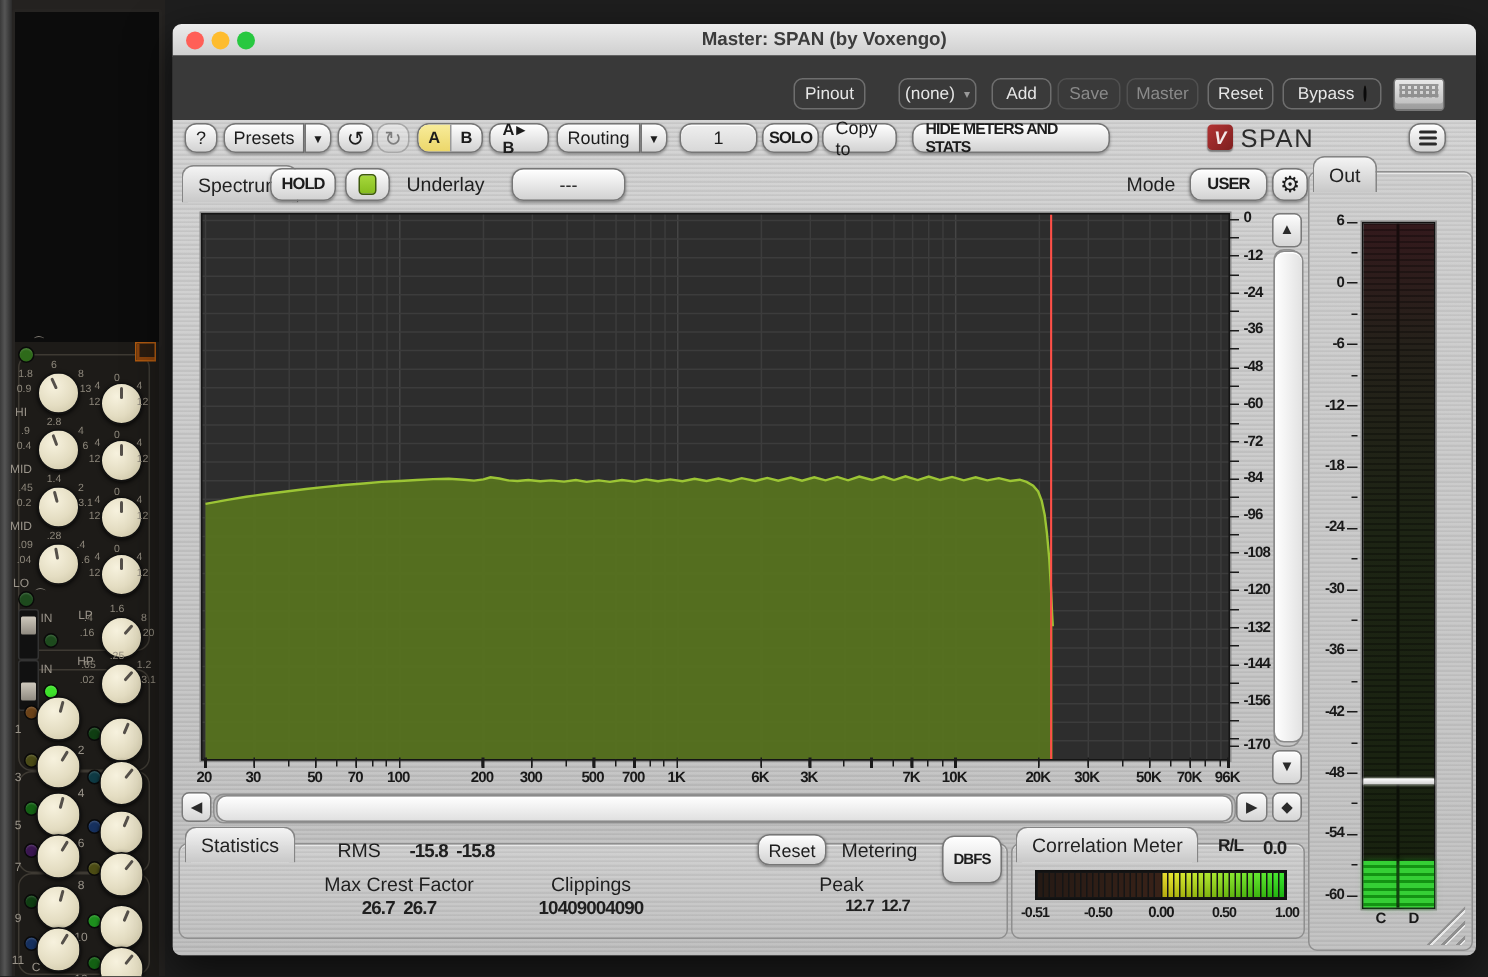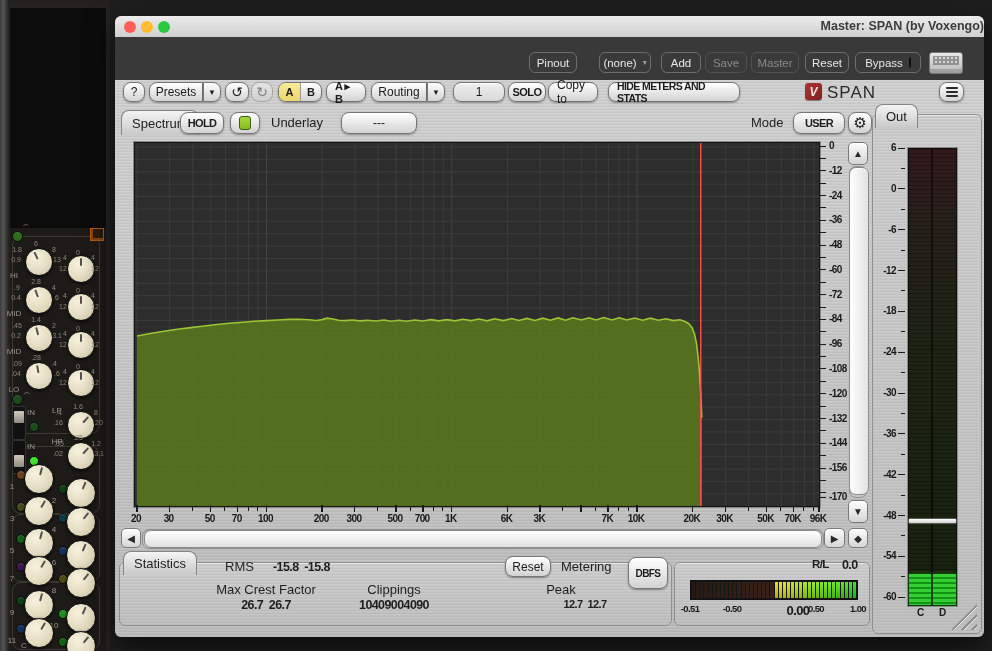--- a/index.html
+++ b/index.html
@@ -24,21 +24,21 @@
   .kname{position:absolute;color:#9a948a;font-size:8px;transform:translate(-50%,-50%);}
   .led{position:absolute;border-radius:50%;border:1px solid #0a0a0a;box-shadow:inset 0 1px 1px rgba(255,255,255,.15);}
   .fader{position:absolute;width:12px;height:32px;background:#111;border:1px solid #333;border-radius:2px;}
   .fader .cap{position:absolute;left:1px;right:1px;height:12px;background:linear-gradient(#cfc9bd,#8f8a80);border-radius:1px;}
   
   #span-window{position:absolute;left:115px;top:16px;width:869px;height:621px;border-radius:6px;
                box-shadow:0 10px 30px rgba(0,0,0,.65);background:#3a3a3a;}
   #titlebar{position:absolute;left:0;top:0;right:0;height:21px;border-radius:6px 6px 0 0;
             background:linear-gradient(#ececec,#cfcfcf);border-bottom:1px solid #9a9a9a;}
   .traffic{position:absolute;top:5px;width:12px;height:12px;border-radius:50%;}
-  #titlebar .title{position:absolute;left:0;right:0;top:3px;text-align:right;font-size:12.5px;
+  #titlebar .title{position:absolute;left:0;right:0;top:3px;text-align:center;font-size:12.5px;
                    color:#3c3c3c;font-weight:600;}
   #hostbar{position:absolute;left:0;top:21px;right:0;height:43px;background:#393939;}
   .darkbtn{position:absolute;top:15px;height:21px;display:flex;align-items:center;justify-content:center;
            gap:6px;padding:0 10px;background:#3a3a3a;border:1.5px solid #6e6e6e;border-radius:6px;
            color:#e6e6e6;font-size:11.5px;box-sizing:border-box;}
   .darkbtn.dim{color:#8a8a8a;border-color:#505050;}
   .dropcaret{font-size:8px;color:#9a9a9a;}
   #kbd-icon{position:absolute;top:15px;width:32px;height:20px;border-radius:3px;
             background:linear-gradient(#e8e8e8,#b8b8b8);border:1px solid #777;
             box-shadow:inset 0 -4px 0 rgba(0,0,0,.15);}
@@ -600,20 +600,23 @@
           <span>DBFS</span>
         </div>
       <div class="mlabel" style="left:151px;top:502px;transform:translateX(-50%)">Max Crest Factor</div>
       <div class="mlabel cond" style="left:151px;top:518px;transform:translateX(-50%);white-space:pre;font-size:12.5px">26.7  26.7</div>
       <div class="mlabel" style="left:279px;top:502px;transform:translateX(-50%)">Clippings</div>
       <div class="mlabel cond" style="left:279px;top:518px;transform:translateX(-50%);font-size:12.5px">10409004090</div>
       <div class="mlabel" style="left:446px;top:502px;transform:translateX(-50%)">Peak</div>
       <div class="mlabel cond" style="left:470px;top:518px;transform:translateX(-50%);white-space:pre;font-size:11px">12.7  12.7</div>
 
       <div class="panel" style="left:559px;top:482px;width:194px;height:62px"></div>
+      <div class="tab" style="left:562px;top:471px;height:24px">
+          <span>Correlation Meter</span>
+        </div>
       <div class="mlabel cond" style="left:697px;top:478px;font-size:11.5px">R/L</div>
       <div class="mlabel cond" style="left:727px;top:478px;font-size:12.5px">0.0</div>
       <div id="corr-bar" style="left:575px;top:500px;width:168px;height:20px">
           <div class="cseg" style="background: rgb(38, 26, 20);"></div>
           <div class="cseg" style="background: rgb(39, 27, 20);"></div>
           <div class="cseg" style="background: rgb(40, 27, 21);"></div>
           <div class="cseg" style="background: rgb(41, 27, 21);"></div>
           <div class="cseg" style="background: rgb(42, 28, 21);"></div>
           <div class="cseg" style="background: rgb(43, 28, 21);"></div>
           <div class="cseg" style="background: rgb(44, 29, 21);"></div>
@@ -701,18 +704,18 @@
         <div id="out-peak-line" style="left: 0px; width: 47px; top: 370.287px;"></div>
         <div class="out-fill" style="left: 0px; width: 22px; top: 425.373px; bottom: 0px;"></div>
         <div class="out-fill" style="left: 24px; width: 23px; top: 425.373px; bottom: 0px;"></div>
       </div>
       <div class="scale-lab" style="left:802px;top:527px">C</div>
       <div class="scale-lab" style="left:824px;top:527px">D</div>
       <div id="resize-grip" style="left:836px;top:524px"></div>
 
     <div class="scale-lab" style="left: 575px; top: 523px; transform: translateX(-50%); font-size: 9.5px;">-0.51</div>
         <div class="scale-lab" style="left: 617px; top: 523px; transform: translateX(-50%); font-size: 9.5px;">-0.50</div>
-        <div class="scale-lab" style="left: 659px; top: 523px; transform: translateX(-50%); font-size: 13px; margin-left: 24px;">0.00</div>
+        <div class="scale-lab" style="left: 659px; top: 523px; transform: translateX(-50%); font-size: 10px;">0.00</div>
         <div class="scale-lab" style="left: 701px; top: 523px; transform: translateX(-50%); font-size: 9.5px;">0.50</div>
         <div class="scale-lab" style="left: 743px; top: 523px; transform: translateX(-50%); font-size: 9.5px;">1.00</div>
       </div>
   </div>
 </div>
 
 </body></html>

